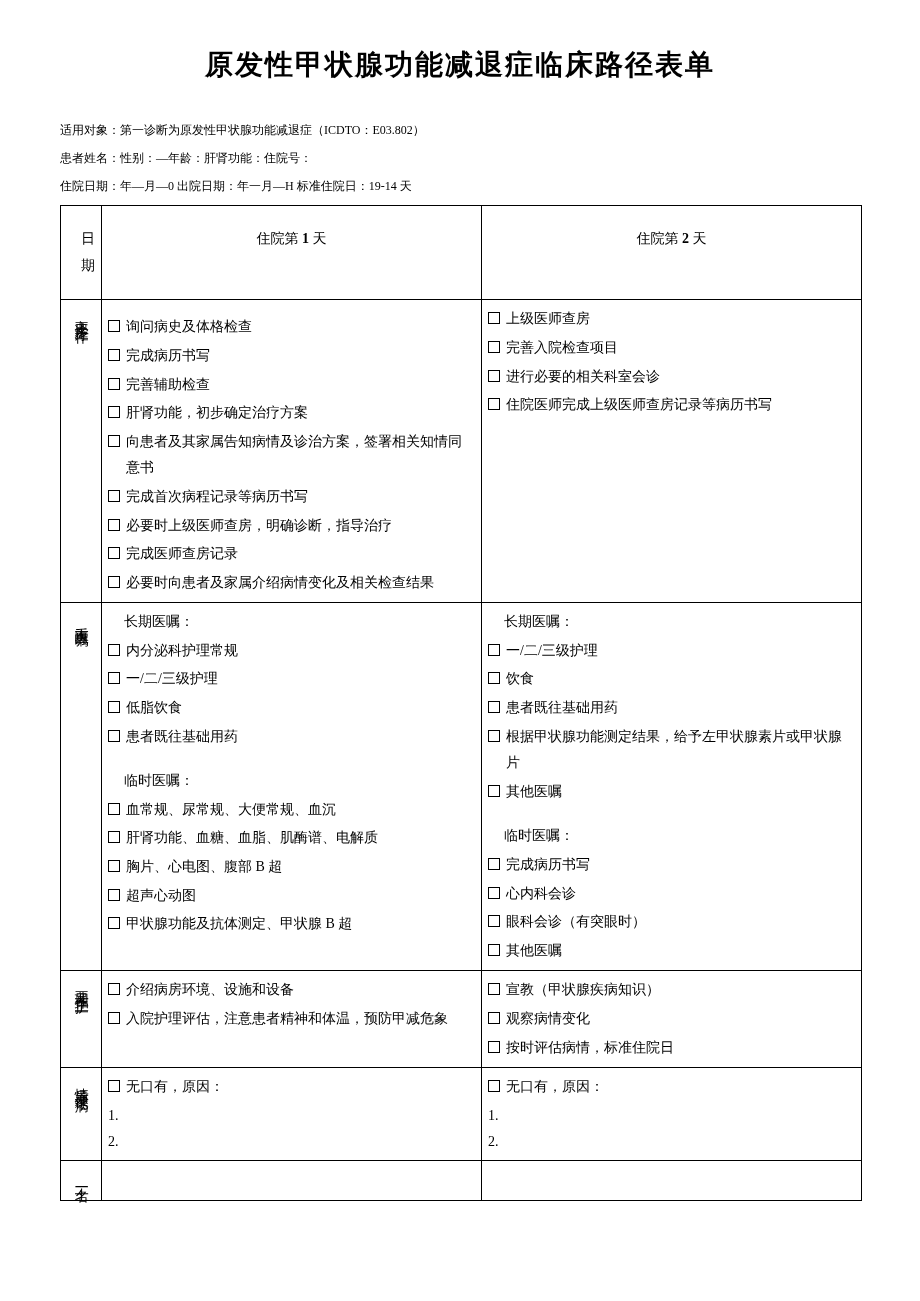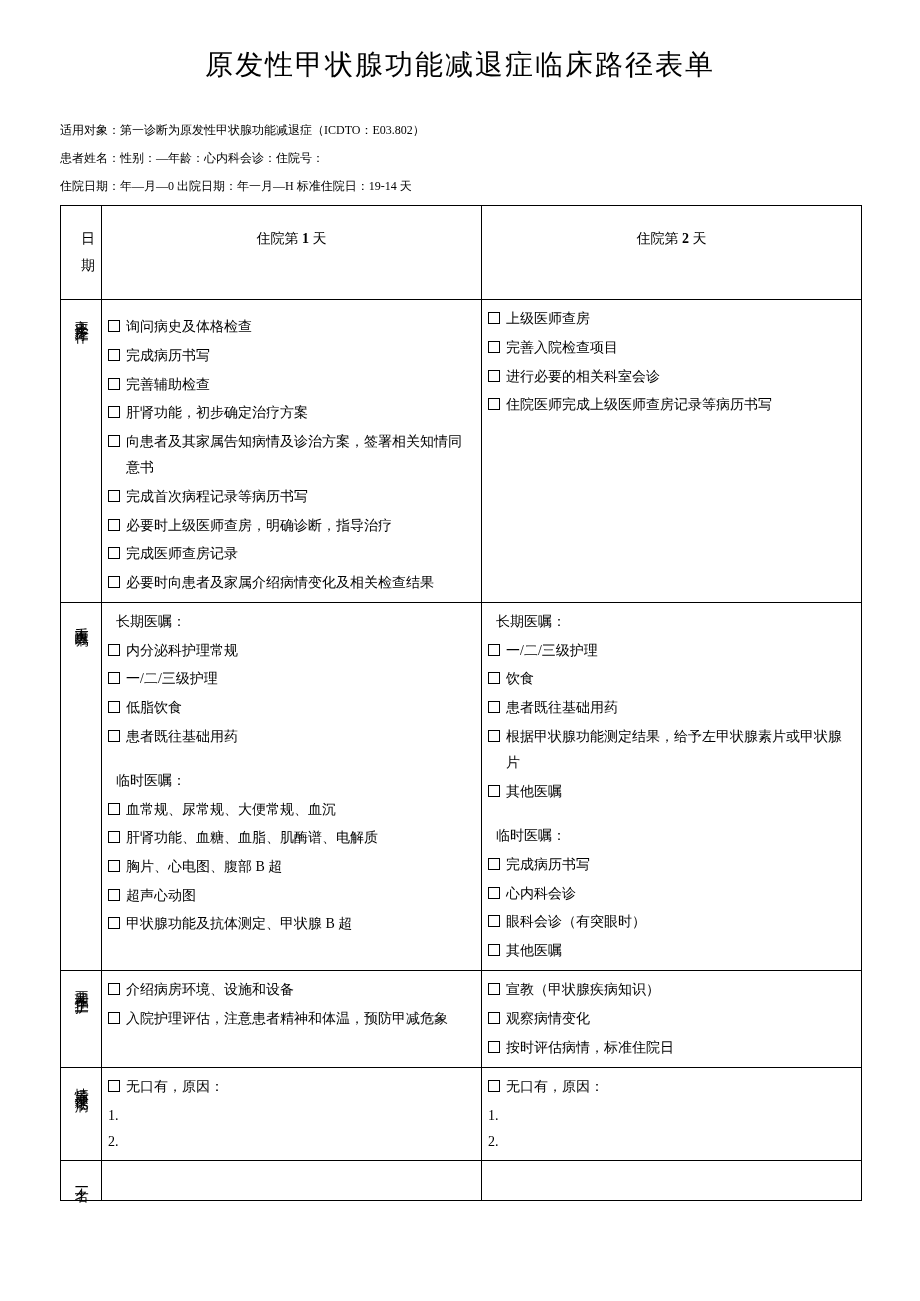--- a/index.html
+++ b/index.html
@@ -8,21 +8,21 @@
       background: #fff;
       padding: 40px 60px;
       width: 920px;
       color: #000;
       font-size: 14px;
       line-height: 1.8;
     }
     .title {
       font-size: 28px;
       text-align: center;
-      font-weight: normal;
+      font-weight: bold;
       margin-bottom: 30px;
       letter-spacing: 2px;
     }
     .meta-line {
       font-size: 12px;
       margin-bottom: 6px;
       line-height: 1.8;
     }
     .main-table {
       border-collapse: collapse;
@@ -64,30 +64,30 @@
     .cb {
       display: inline-block;
       width: 12px;
       height: 12px;
       border: 1px solid #000;
       flex-shrink: 0;
       margin-top: 6px;
       margin-right: 6px;
     }
     .cb-text { flex: 1; }
-    .section-title { margin: 2px 8px; }
+    .section-title { margin: 2px 16px; }
     .col-day { width: 380px; }
   </style>
 </head>
 <body>
 
 <h1 class="title">原发性甲状腺功能减退症临床路径表单</h1>
 
 <div class="meta-line">适用对象：第一诊断为原发性甲状腺功能减退症（ICDTO：E03.802）</div>
-<div class="meta-line">患者姓名：性别：—年龄：心内科会诊：住院号：</div>
+<div class="meta-line">患者姓名：性别：—年龄：肝肾功能：住院号：</div>
 <div class="meta-line">住院日期：年—月—0 出院日期：年一月—H 标准住院日：19-14 天</div>
 
 <table class="main-table">
   <tbody>
       <tr class="header-row">
     <th class="row-label">日期</th>
     <th class="col-day">
       <span>住院第 </span><span class="day-bold">1</span><span> 天</span>
     </th>
     <th class="col-day">

